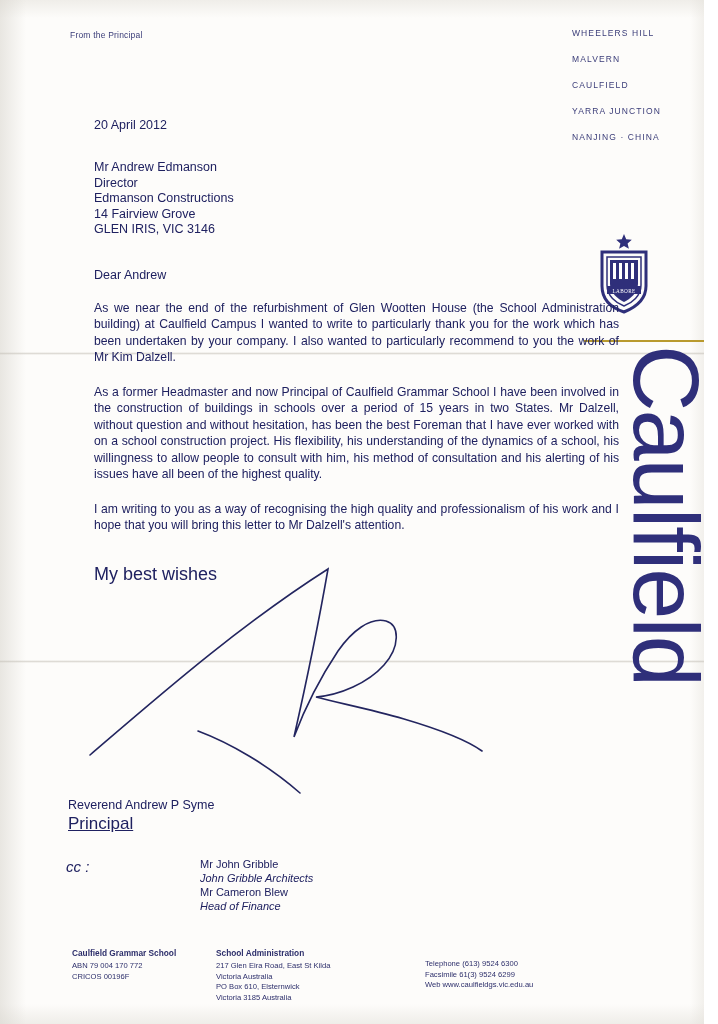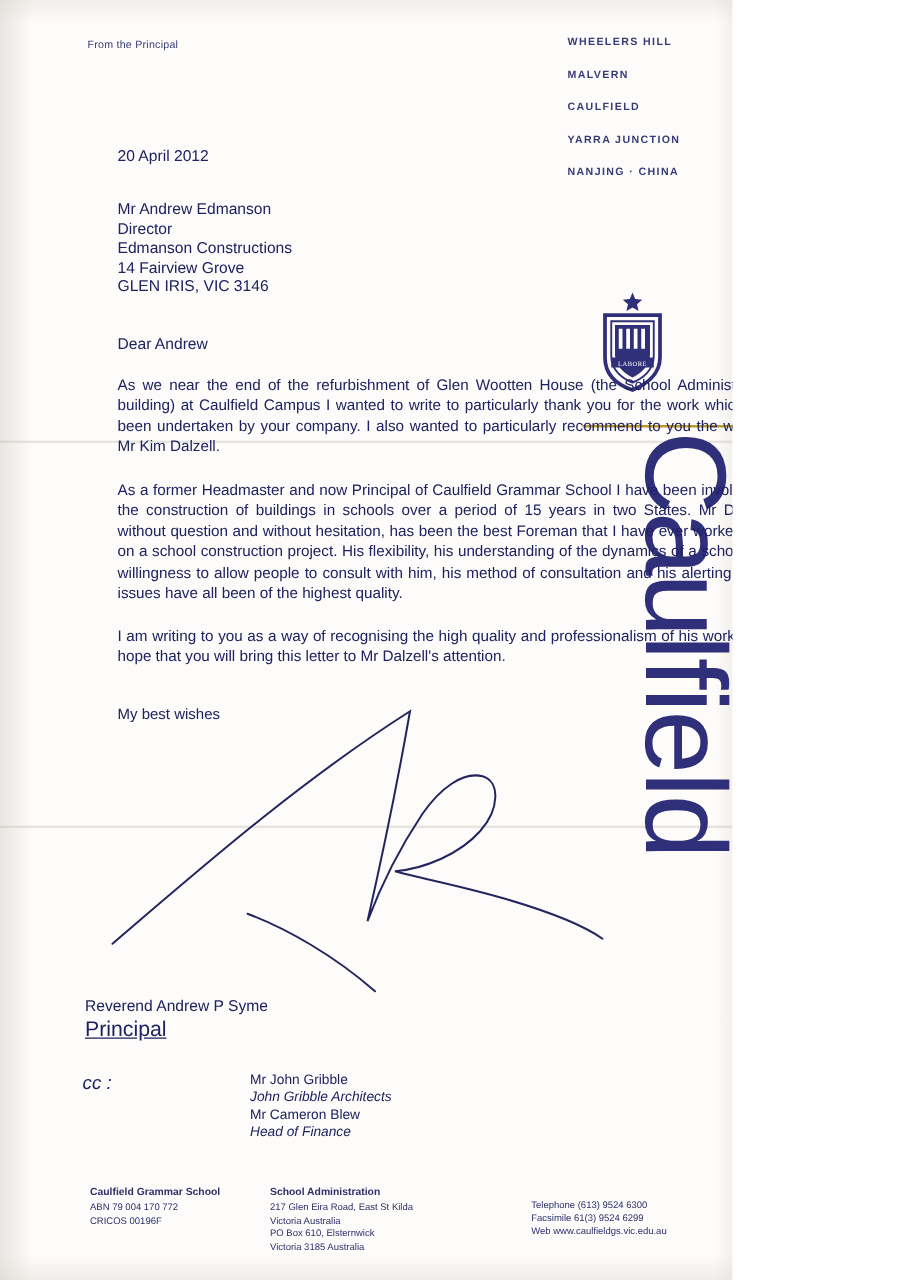--- a/index.html
+++ b/index.html
@@ -5,21 +5,21 @@
   html, body {
     margin: 0;
     padding: 0;
     background: #ffffff;
   }
   body {
     font-family: "Liberation Sans", sans-serif;
   }
   .page {
     position: relative;
-    width: 586px;
+    width: 704px;
     height: 1024px;
     background: #fdfcfa;
     overflow: hidden;
     color: #2d2f6b;
   }
   
   .scan-shade {
     position: absolute;
     inset: 0;
     background:
@@ -56,21 +56,20 @@
     top: 28px;
     width: 120px;
     text-align: left;
   }
   .campus-list .campus {
     font-size: 8.5px;
     letter-spacing: 1.1px;
     color: #3a3c78;
     margin-bottom: 16px;
     white-space: nowrap;
-    font-weight: bold;
   }
 
   
   .crest {
     position: absolute;
     right: 52px;
     top: 232px;
     width: 56px;
     height: 82px;
   }
@@ -121,21 +120,21 @@
     font-size: 12.5px;
     margin-top: 30px;
   }
   .para {
     font-size: 12.2px;
     line-height: 16.5px;
     text-align: justify;
     margin-top: 18px;
   }
   .closing {
-    font-size: 12px;
+    font-size: 18px;
     margin-top: 30px;
   }
 
   
   .signature {
     position: absolute;
     left: 70px;
     top: 555px;
     width: 430px;
     height: 270px;

